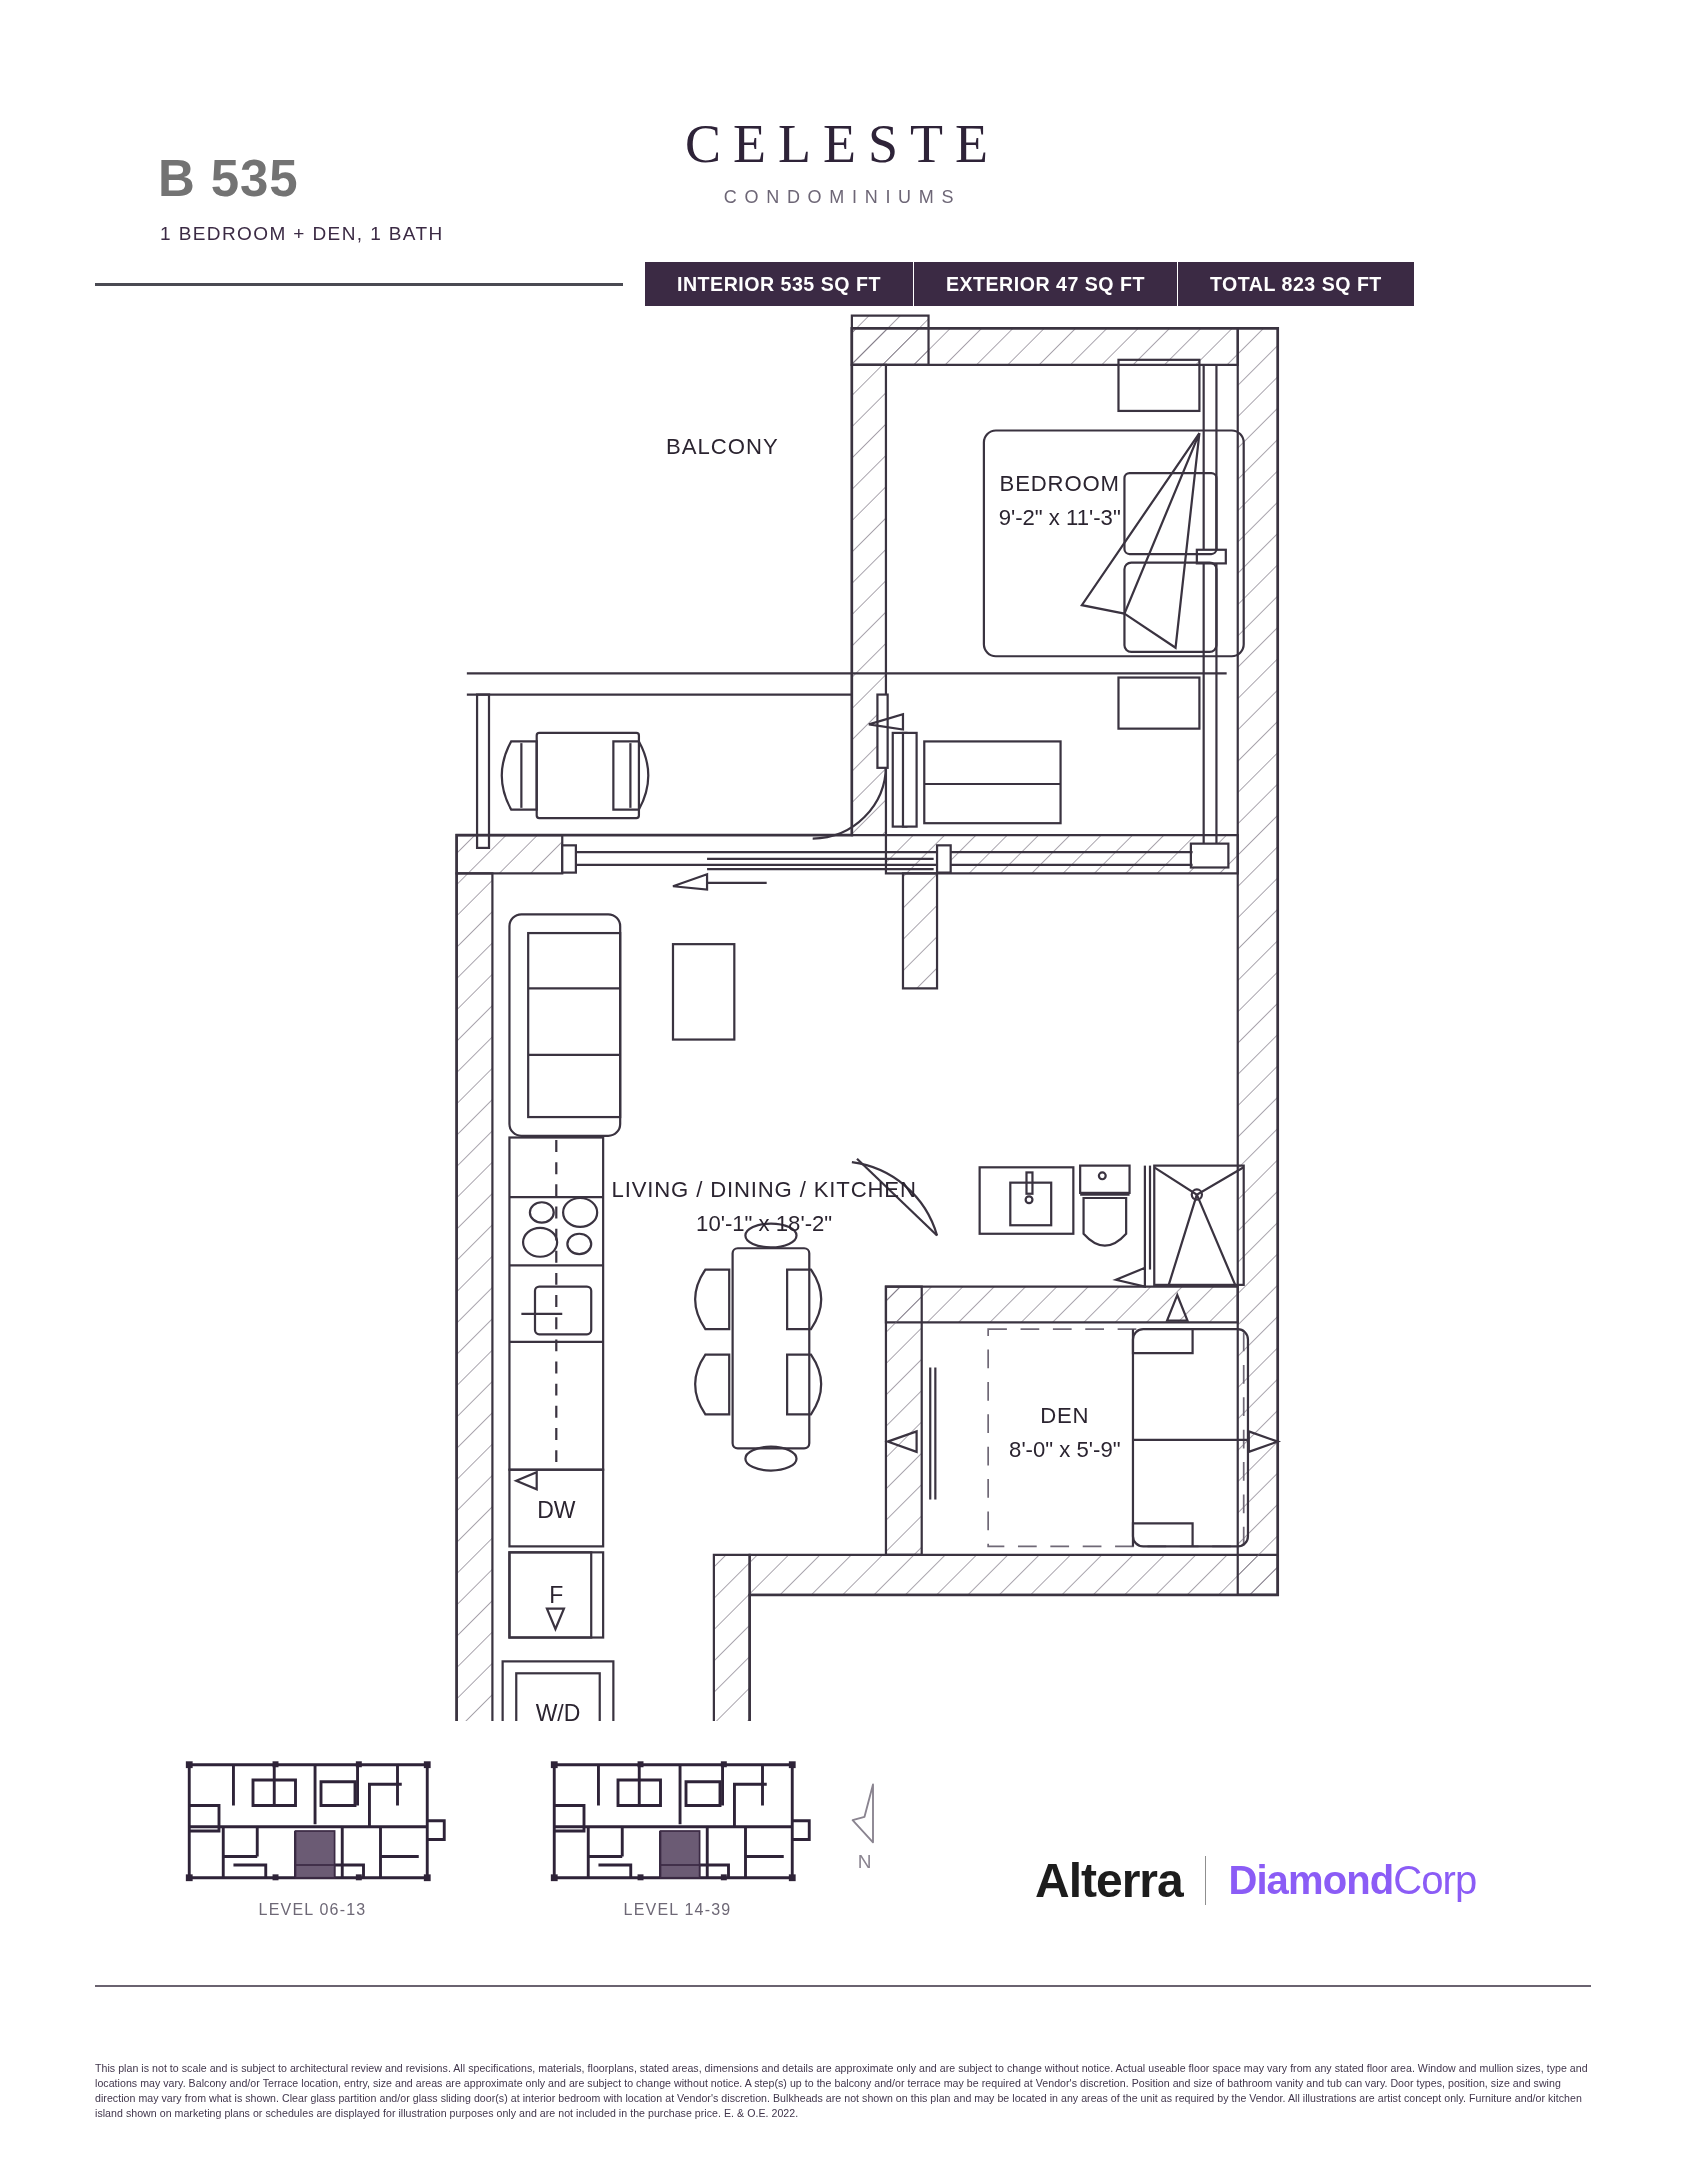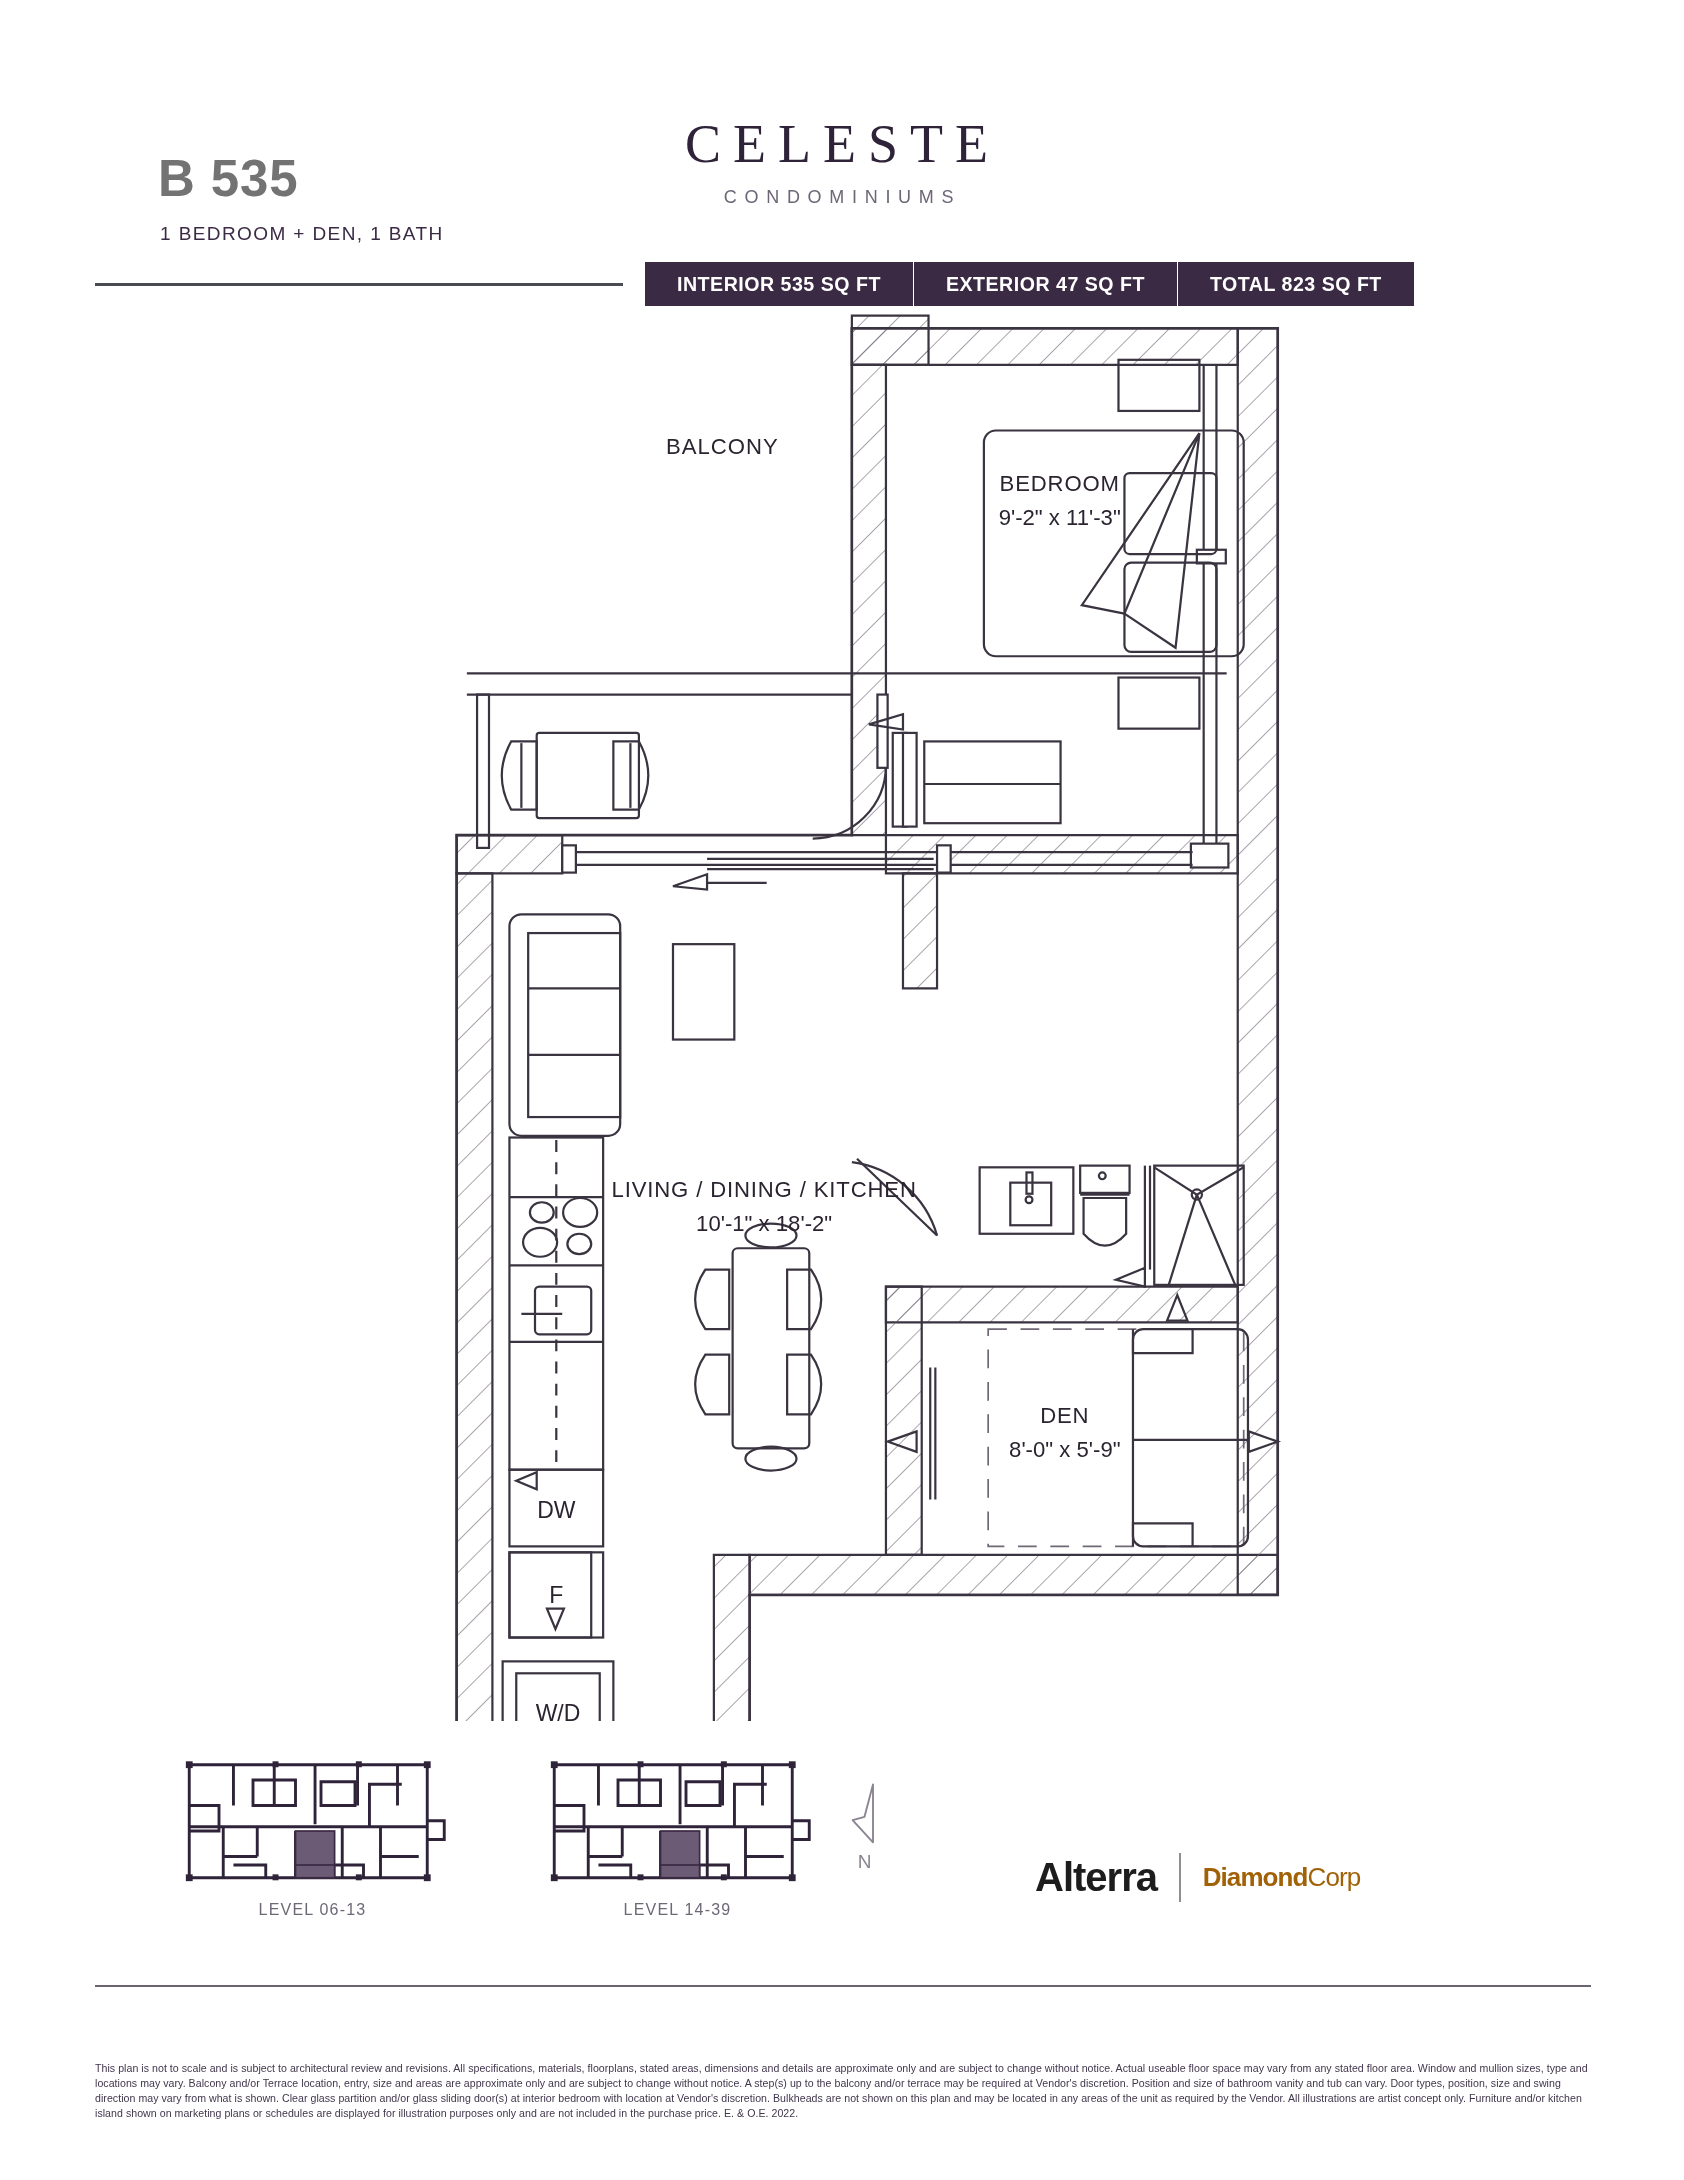--- a/index.html
+++ b/index.html
@@ -26,23 +26,23 @@
   .keyplan{position:absolute;}
   .keyplan .cap{position:absolute;width:100%;text-align:center;font-size:16px;letter-spacing:1.2px;color:#6e6876;}
   .kp1{left:172px;top:1746px;width:281px;height:170px;}
   .kp2{left:537px;top:1746px;width:281px;height:170px;}
 
   .northwrap{position:absolute;left:839px;top:1776px;width:51px;height:111px;}
   .northwrap .nlabel{position:absolute;left:0;width:100%;top:75px;text-align:center;font-size:19px;color:#8a8490;font-family:"Liberation Sans",sans-serif;}
 
   
   .logos{position:absolute;left:1035px;top:1853px;display:flex;align-items:center;}
-  .logo-alterra{font-size:40px;font-weight:bold;letter-spacing:-1px;color:#1d1d1d;font-family:"Liberation Sans",sans-serif;}
+  .logo-alterra{font-size:48px;font-weight:bold;letter-spacing:-1px;color:#1d1d1d;font-family:"Liberation Sans",sans-serif;}
   .logo-div{width:1.7px;height:49px;background:#8f8f8f;margin:0 22px;}
-  .logo-dc{font-size:26px;color:#a16207;letter-spacing:-0.9px;}
+  .logo-dc{font-size:40px;color:#8b5cf6;letter-spacing:-0.9px;}
   .logo-dc b{font-weight:bold;}
   .logo-dc span{font-weight:400;}
 
   .rule-bottom{position:absolute;left:95px;top:1985px;width:1496px;height:1.7px;background:#6a6370;}
 
   .disclaimer{position:absolute;left:95px;top:2032px;width:1499px;font-size:10.6px;line-height:15px;color:#41364c;text-align:left;letter-spacing:0.04px;margin-top:29px;}
 </style>
 </head>
 <body>
 

